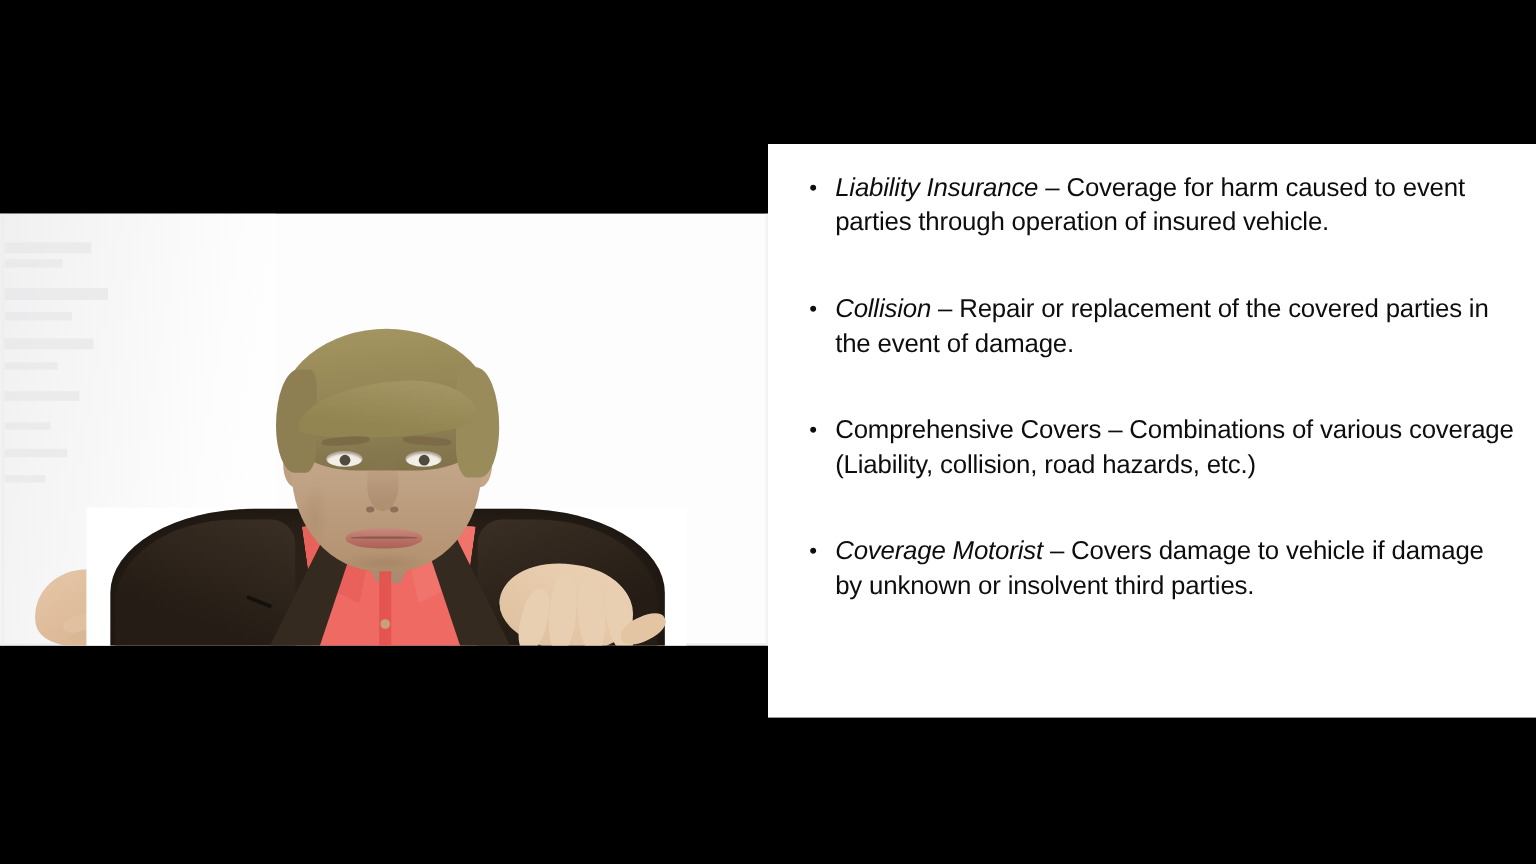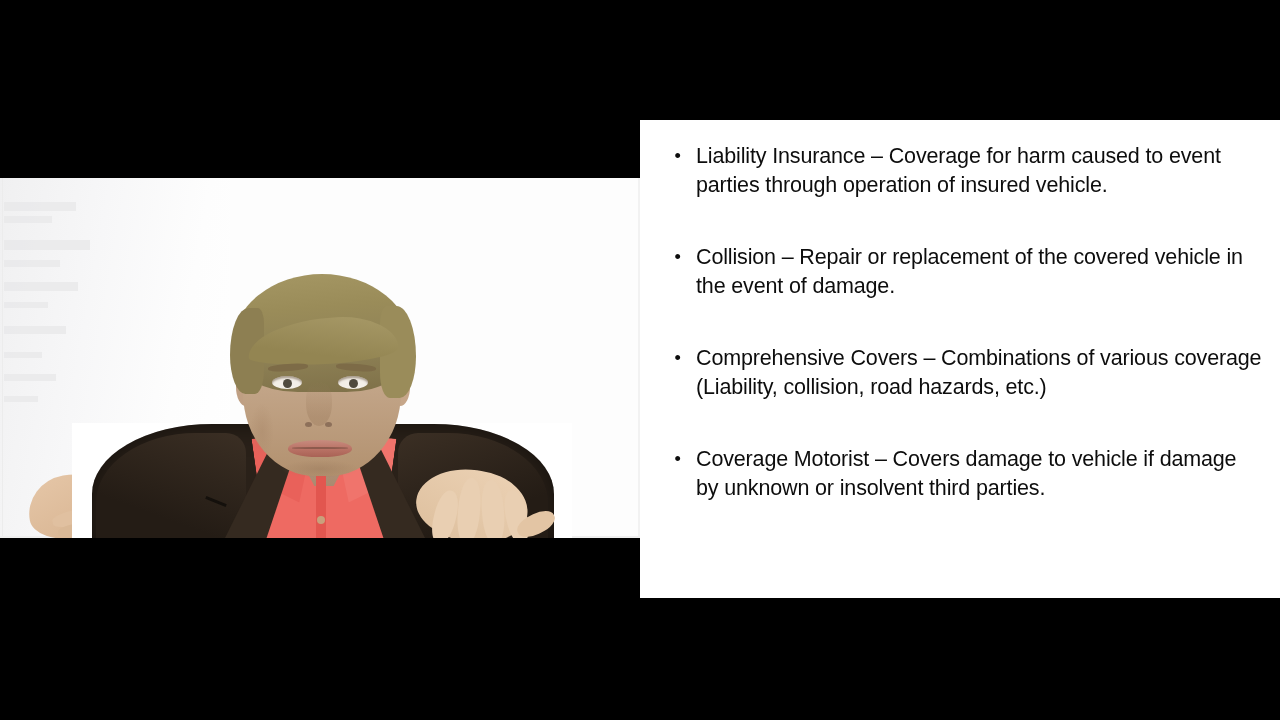--- a/index.html
+++ b/index.html
@@ -270,20 +270,21 @@
   }
   .bullet-text {
     flex: 1 1 auto;
     font-family: "Liberation Sans", sans-serif;
     font-size: 21.5px;
     line-height: 28.5px;
     color: #0d0d0d;
     letter-spacing: -0.15px;
   }
   .term {
+    font-style: italic;
   }
   .term-plain {
     font-style: normal;
   }
 </style>
 </head>
 <body>
 
 <div id="stage">
 
@@ -361,21 +362,21 @@
   <div id="slide-panel">
     <div id="bullet-list">
 
       <div class="bullet-item">
         <span class="bullet-mark">•</span>
         <span class="bullet-text"><span class="term">Liability Insurance</span><span> – Coverage for harm caused to event parties through operation of insured vehicle.</span></span>
       </div>
 
       <div class="bullet-item">
         <span class="bullet-mark">•</span>
-        <span class="bullet-text"><span class="term">Collision</span><span> – Repair or replacement of the covered vehicle in the event of damage.</span></span>
+        <span class="bullet-text"><span class="term">Collision</span><span> – Repair or replacement of the covered parties in the event of damage.</span></span>
       </div>
 
       <div class="bullet-item">
         <span class="bullet-mark">•</span>
         <span class="bullet-text"><span class="term term-plain">Comprehensive Covers</span><span> – Combinations of various coverage (Liability, collision, road hazards, etc.)</span></span>
       </div>
 
       <div class="bullet-item">
         <span class="bullet-mark">•</span>
         <span class="bullet-text"><span class="term">Coverage Motorist</span><span> – Covers damage to vehicle if damage by unknown or insolvent third parties.</span></span>

